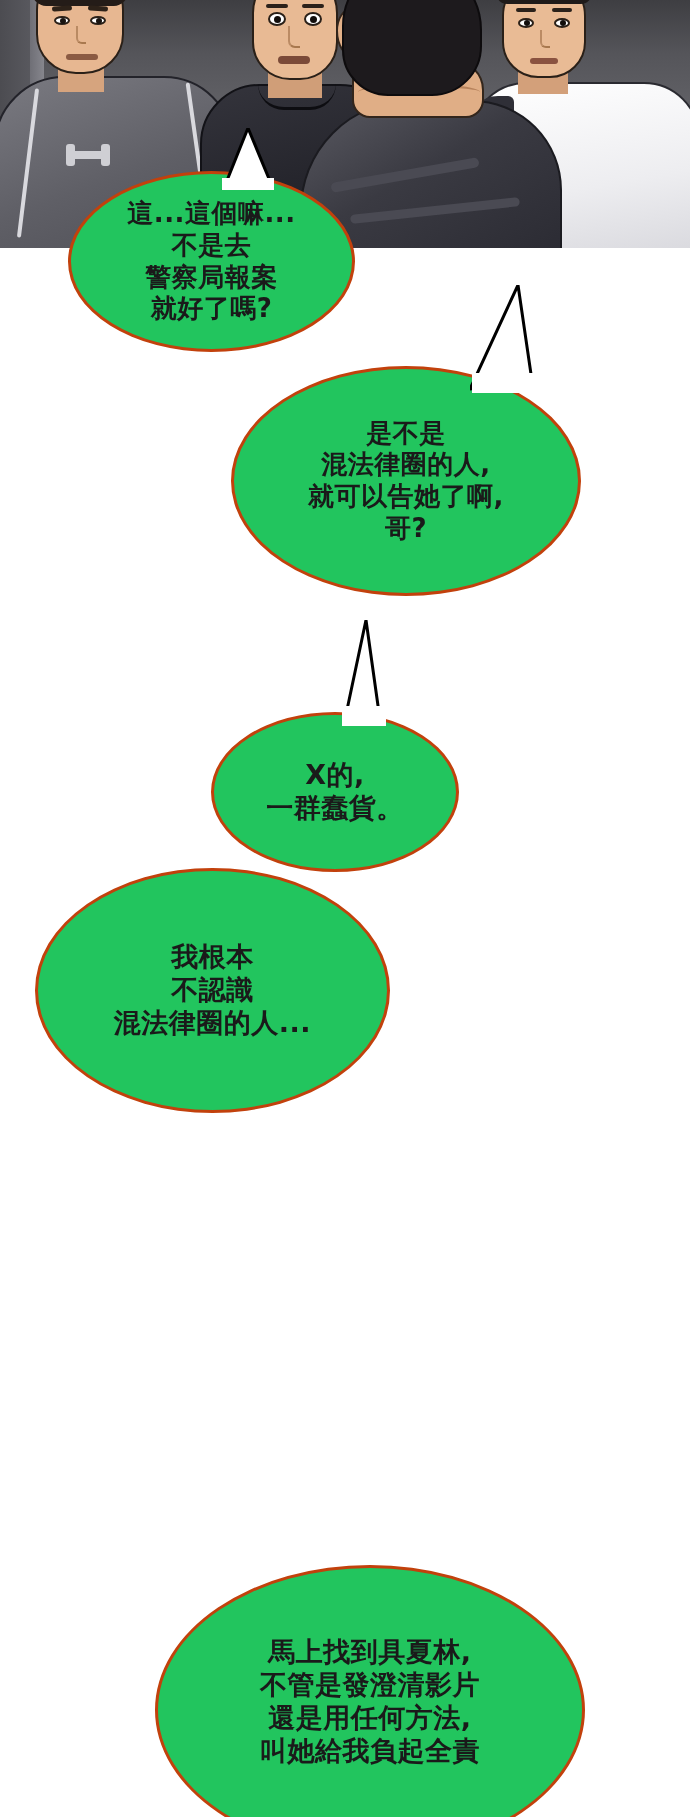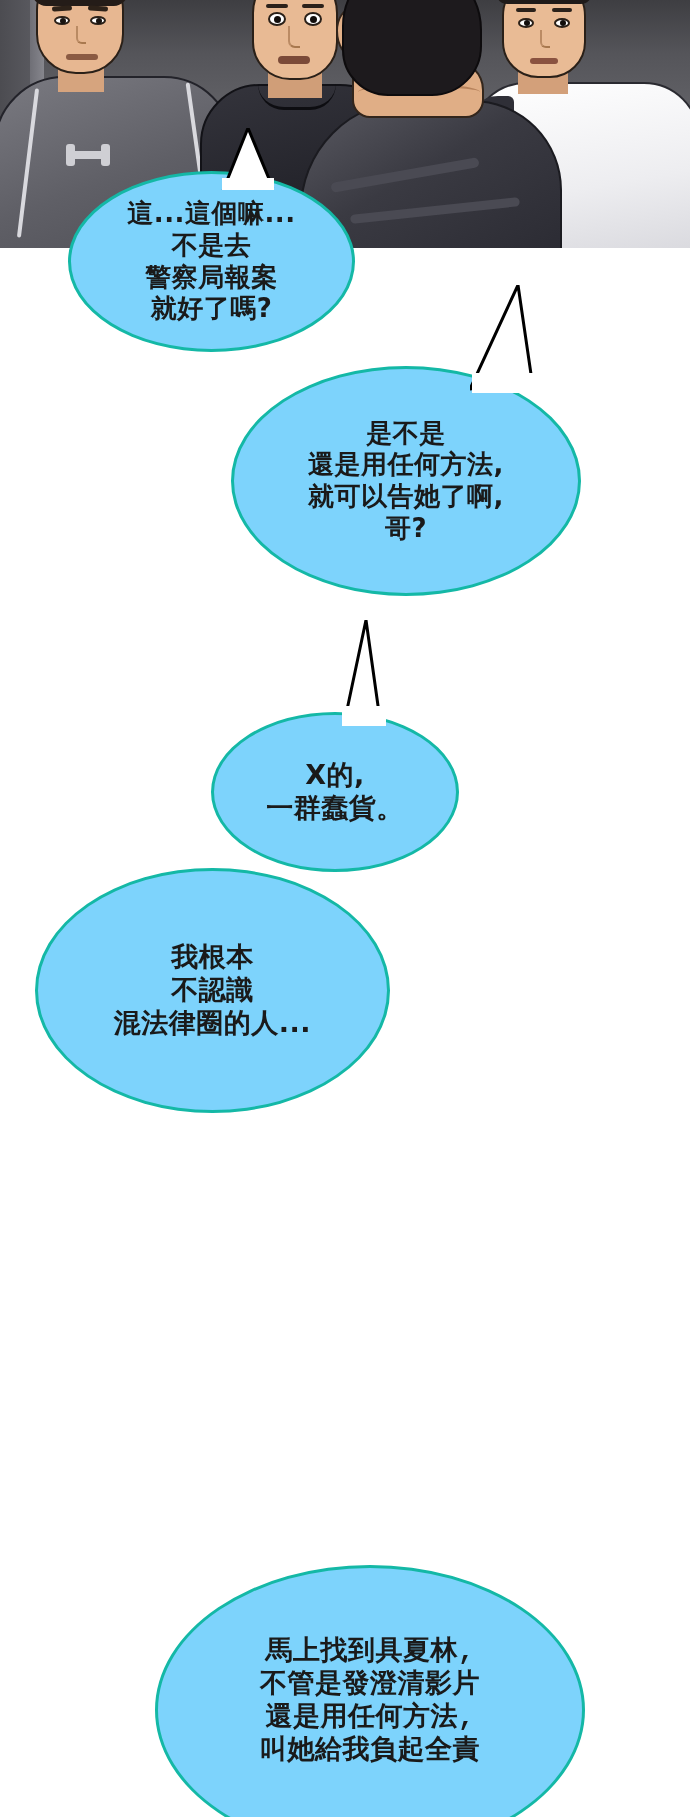--- a/index.html
+++ b/index.html
@@ -166,22 +166,22 @@
     border-radius: 56px 56px 8px 8px; border:2px solid #2a2a30;
   }
   .fig4-dark-arm {
     position:absolute; left:468px; top:96px; width:46px; height:160px;
     background:#2f2f37; border-radius:30px 6px 4px 20px;
   }
 
   
   .bubble {
     position: absolute;
-    background: #7dd3fc;
-    border: 3px solid #14b8a6;
+    background: #22c55e;
+    border: 3px solid #c2410c;
     display: flex;
     align-items: center;
     justify-content: center;
     text-align: center;
     z-index: 20;
   }
   .bubble-text {
     font-family: "DejaVu Sans", "Liberation Sans", sans-serif;
     font-weight: 700;
     color: #1a1a1a;
@@ -244,21 +244,21 @@
   #bubble5 .bubble-text { font-size: 27px; }
 
   
   #bubble6 {
     left: 155px; top: 1565px;
     width: 430px; height: 290px;
     border-radius: 50% / 50%;
     align-items: flex-start;
     padding-top: 68px;
   }
-  #bubble6 .bubble-text { font-size: 27px; font-family: Liberation Mono, monospace; }
+  #bubble6 .bubble-text { font-size: 27px; }
 </style>
 </head>
 <body>
 
 <div id="page">
 
   <div class="panel">
     <div class="panel-bg"></div>
     <div class="wall-left"></div>
     <div class="wall-strip"></div>
@@ -336,21 +336,21 @@
 警察局報案
 就好了嗎?</div>
   </div>
 
   <svg class="tail" id="tail2" viewBox="0 0 74 110">
     <polygon points="0,104 48,0 62,96" fill="#ffffff" stroke="#000000" stroke-width="3"></polygon>
     <rect x="2" y="88" width="64" height="20" fill="#ffffff"></rect>
   </svg>
   <div class="bubble" id="bubble2">
     <div class="bubble-text">是不是
-還是用任何方法,
+混法律圈的人,
 就可以告她了啊,
 哥?</div>
   </div>
 
   <svg class="tail" id="tail3" viewBox="0 0 48 108">
     <polygon points="4,104 26,0 40,100" fill="#ffffff" stroke="#000000" stroke-width="3"></polygon>
     <rect x="2" y="86" width="44" height="20" fill="#ffffff"></rect>
   </svg>
   <div class="bubble" id="bubble3">
     <div class="bubble-text">X的,

